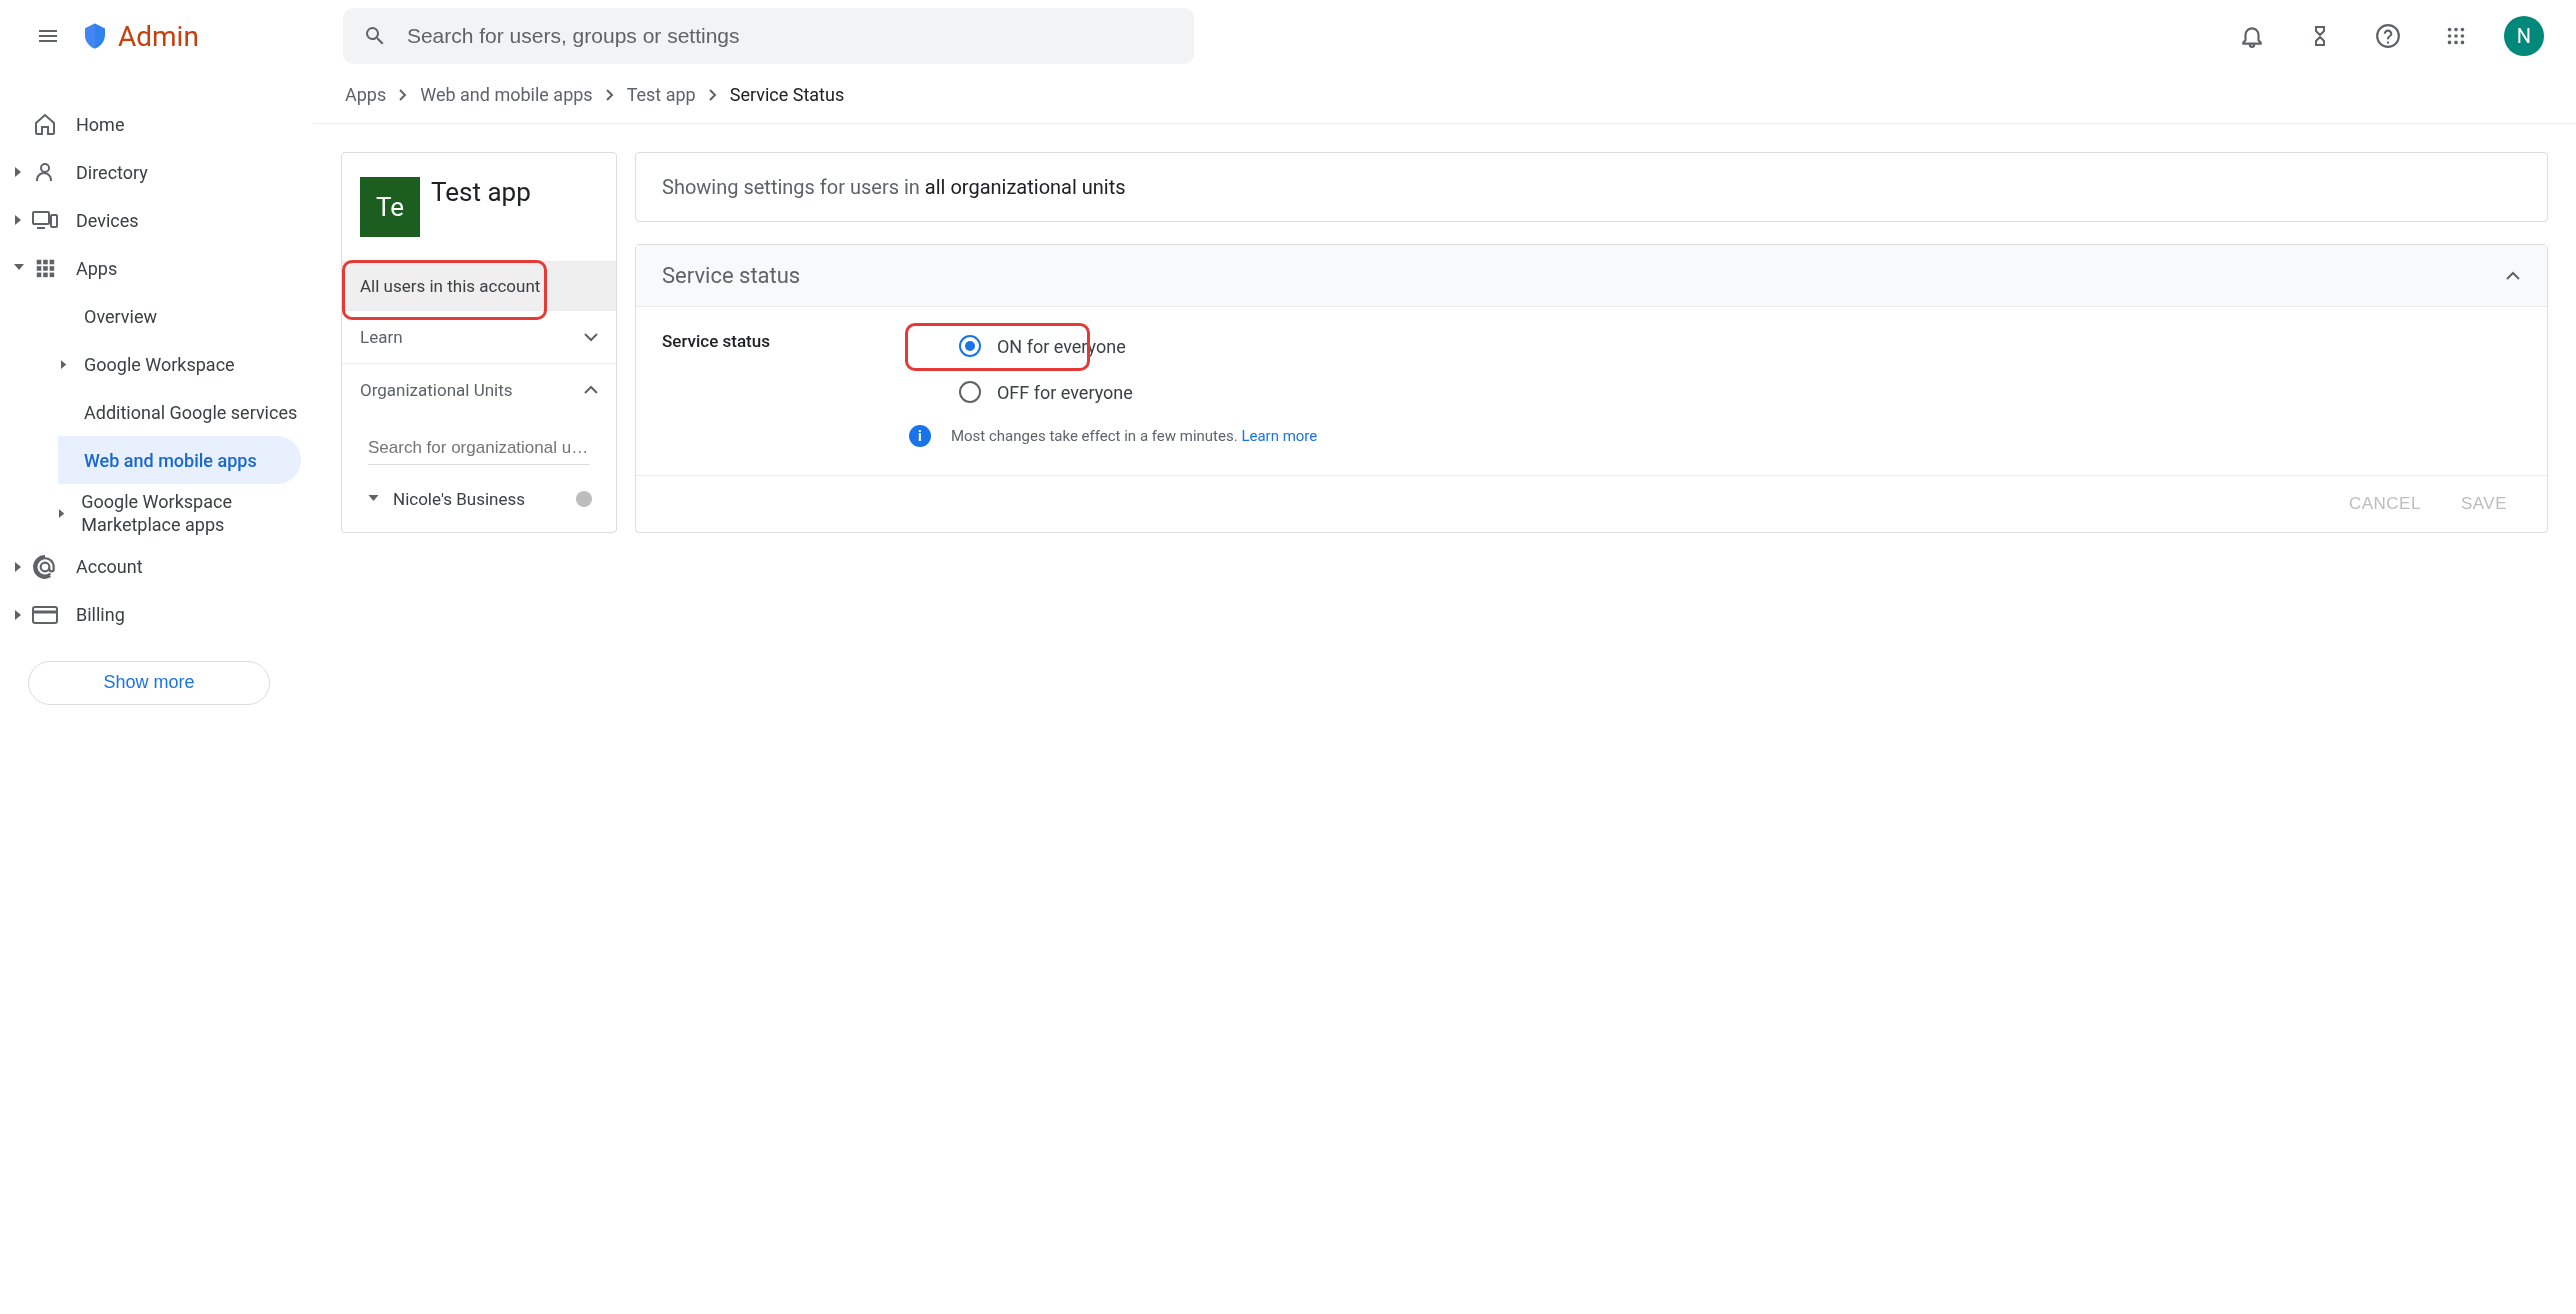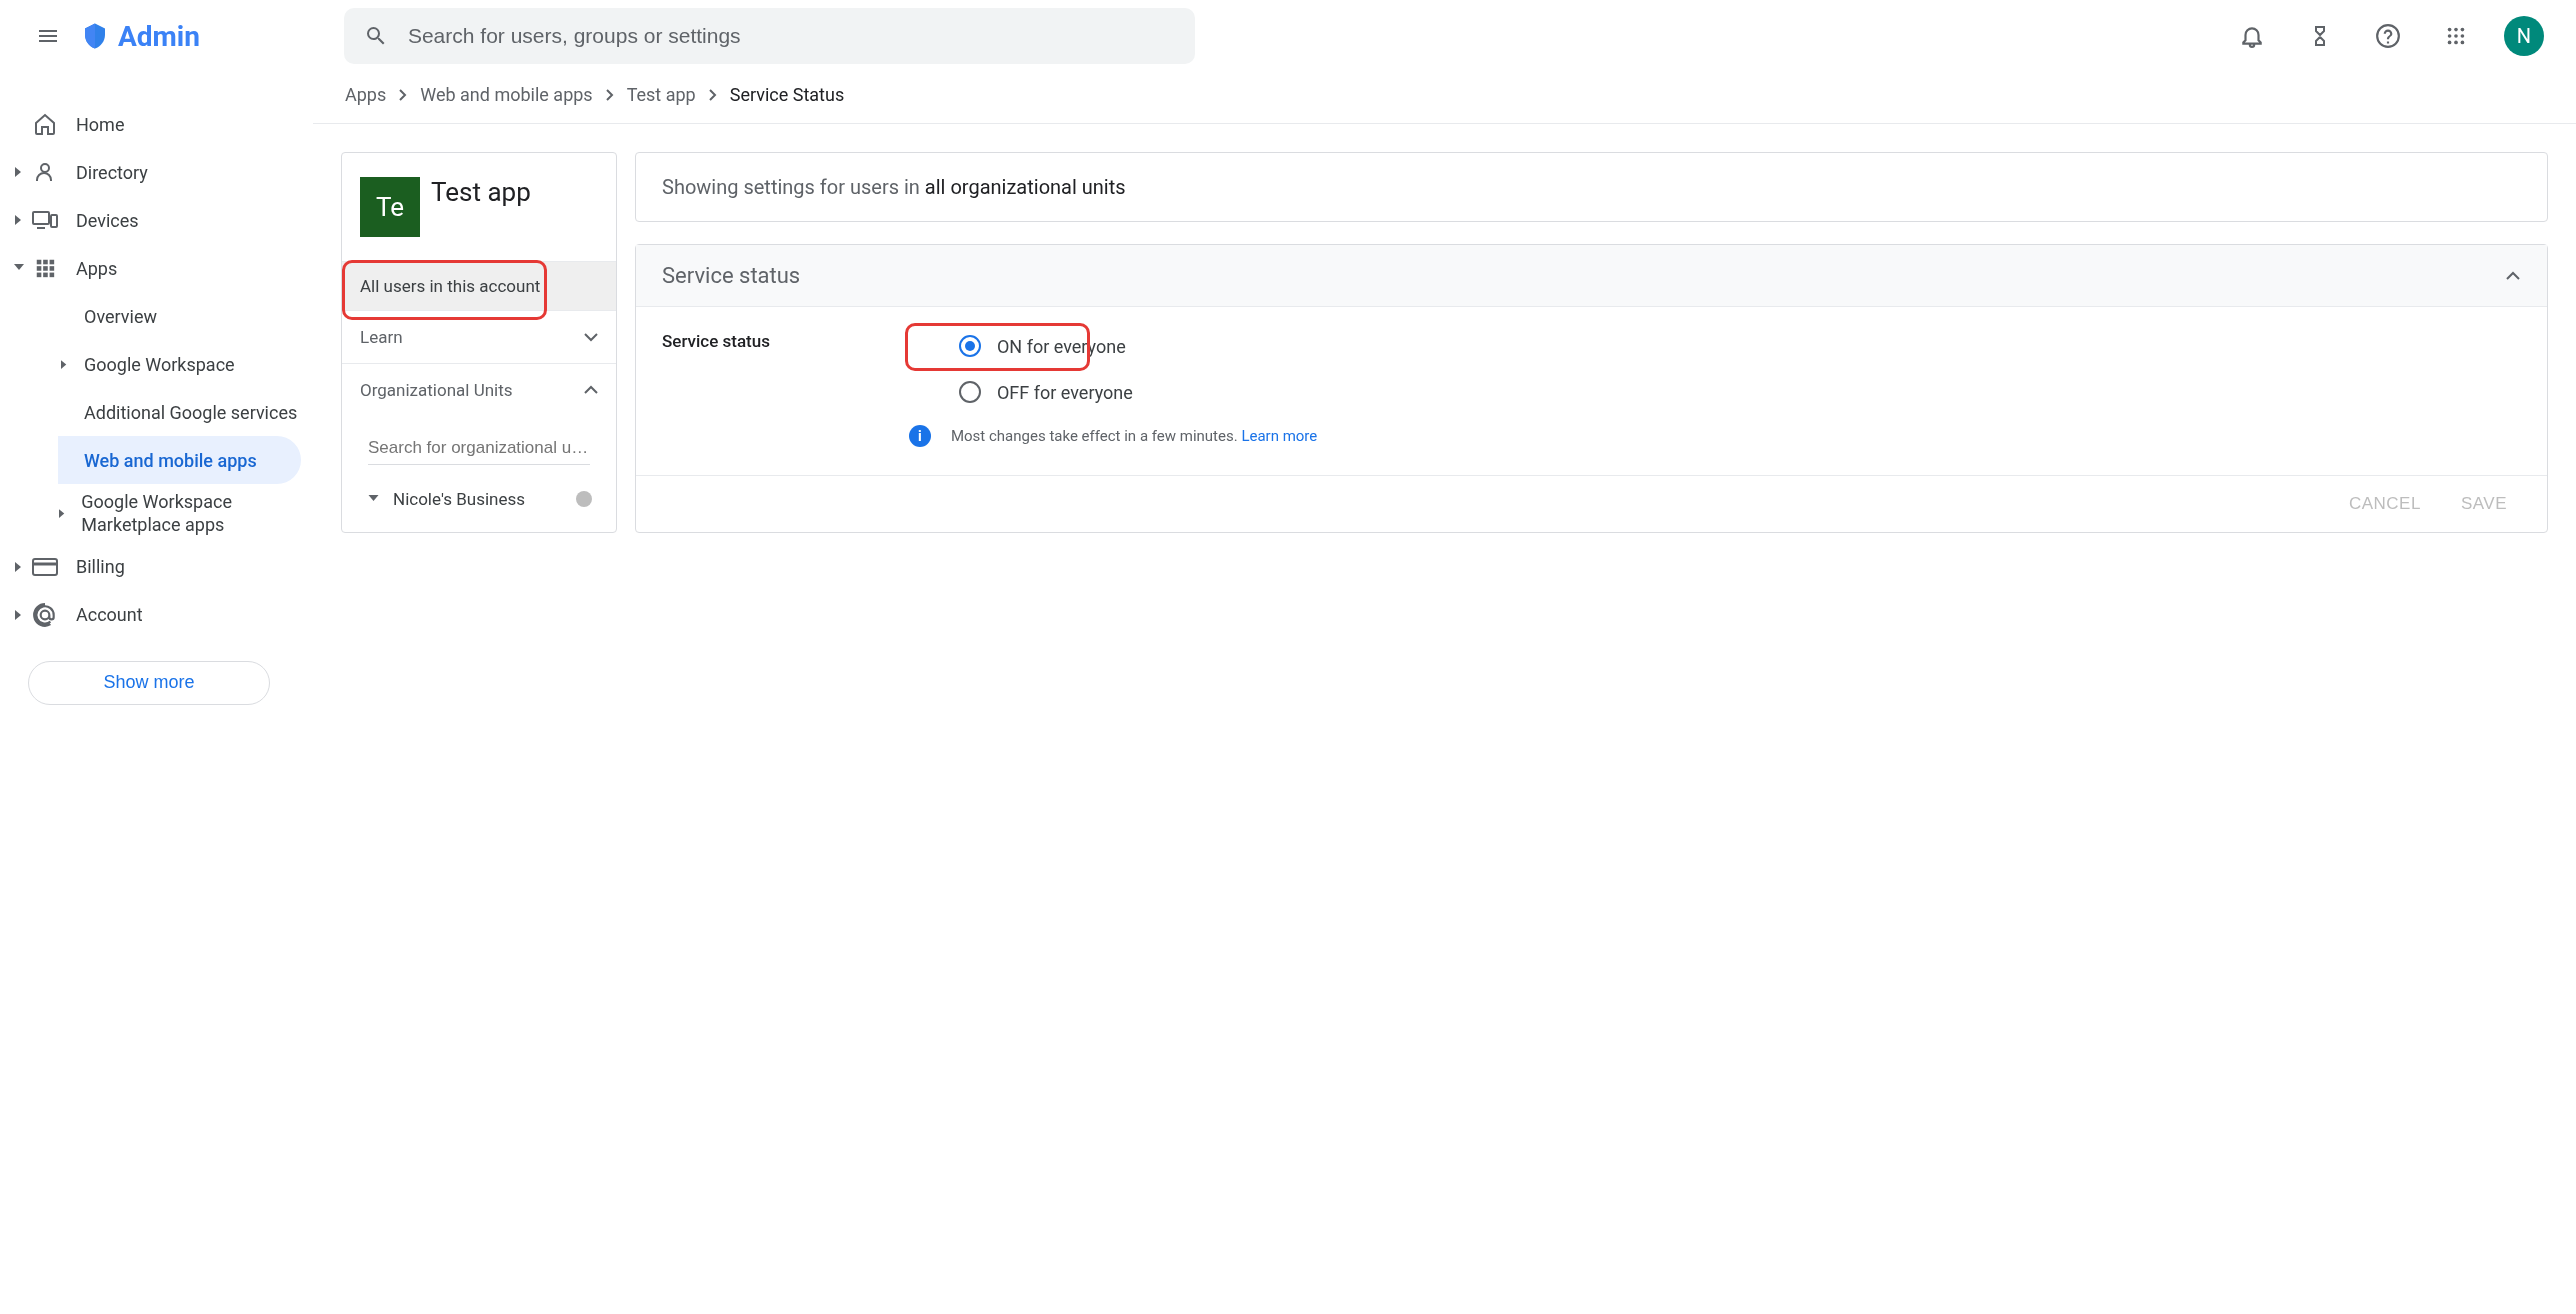--- a/index.html
+++ b/index.html
@@ -23,22 +23,22 @@
     display: flex; align-items: center; justify-content: center;
     border-radius: 50%;
     cursor: pointer;
   }
   .logo-wrap {
     display: flex; align-items: center; gap: 8px;
     margin-left: 8px;
   }
   .logo-text {
     font-size: 28px;
-    color: #3b82f6;
-    font-weight: 700;
+    color: #c2410c;
+    font-weight: 400;
   }
   .search-bar {
     margin-left: 144px;
     width: 851px;
     height: 56px;
     background: #f1f3f4;
     border-radius: 10px;
     display: flex;
     align-items: center;
     padding: 0 20px;
@@ -536,39 +536,39 @@
         <span class="nav-label">Google Workspace Marketplace apps</span>
       </div>
     </div>
     <div class="nav-item">
       <span class="nav-caret">
           <svg width="8" height="10" viewBox="0 0 8 10">
             <path fill="#5f6368" d="M0 0l6 5-6 5z"></path>
           </svg>
         </span>
       <span class="nav-icon">
-        <svg width="26" height="20" viewBox="0 0 26 20">
-            <rect x="1" y="2" width="24" height="16" rx="2" fill="none" stroke="#5f6368" stroke-width="2"></rect>
-            <path stroke="#5f6368" stroke-width="3" d="M1 7h24"></path>
+        <svg width="26" height="26" viewBox="0 0 24 24">
+            <path fill="none" stroke="#5f6368" stroke-width="2" d="M12 2a10 10 0 100 20c2 0 3.5-.5 5-1.5M16 12a4 4 0 11-8 0 4 4 0 018 0zm0 0v2a2 2 0 004 0v-2a8 8 0 10-3 6.2"></path>
           </svg>
       </span>
-      <span class="nav-label">Billing</span>
+      <span class="nav-label">Account</span>
     </div>
     <div class="nav-item">
       <span class="nav-caret">
           <svg width="8" height="10" viewBox="0 0 8 10">
             <path fill="#5f6368" d="M0 0l6 5-6 5z"></path>
           </svg>
         </span>
       <span class="nav-icon">
-        <svg width="26" height="26" viewBox="0 0 24 24">
-            <path fill="none" stroke="#5f6368" stroke-width="2" d="M12 2a10 10 0 100 20c2 0 3.5-.5 5-1.5M16 12a4 4 0 11-8 0 4 4 0 018 0zm0 0v2a2 2 0 004 0v-2a8 8 0 10-3 6.2"></path>
+        <svg width="26" height="20" viewBox="0 0 26 20">
+            <rect x="1" y="2" width="24" height="16" rx="2" fill="none" stroke="#5f6368" stroke-width="2"></rect>
+            <path stroke="#5f6368" stroke-width="3" d="M1 7h24"></path>
           </svg>
       </span>
-      <span class="nav-label">Account</span>
+      <span class="nav-label">Billing</span>
     </div>
     <button class="show-more-btn">Show more</button>
   </div>
 
   <div class="content">
     <div class="breadcrumb">
       <a>Apps</a>
       <span class="chevron-sep">
           <svg width="10" height="12" viewBox="0 0 8 12">
             <path fill="none" stroke="#5f6368" stroke-width="2" d="M1 1l5 5-5 5"></path>

